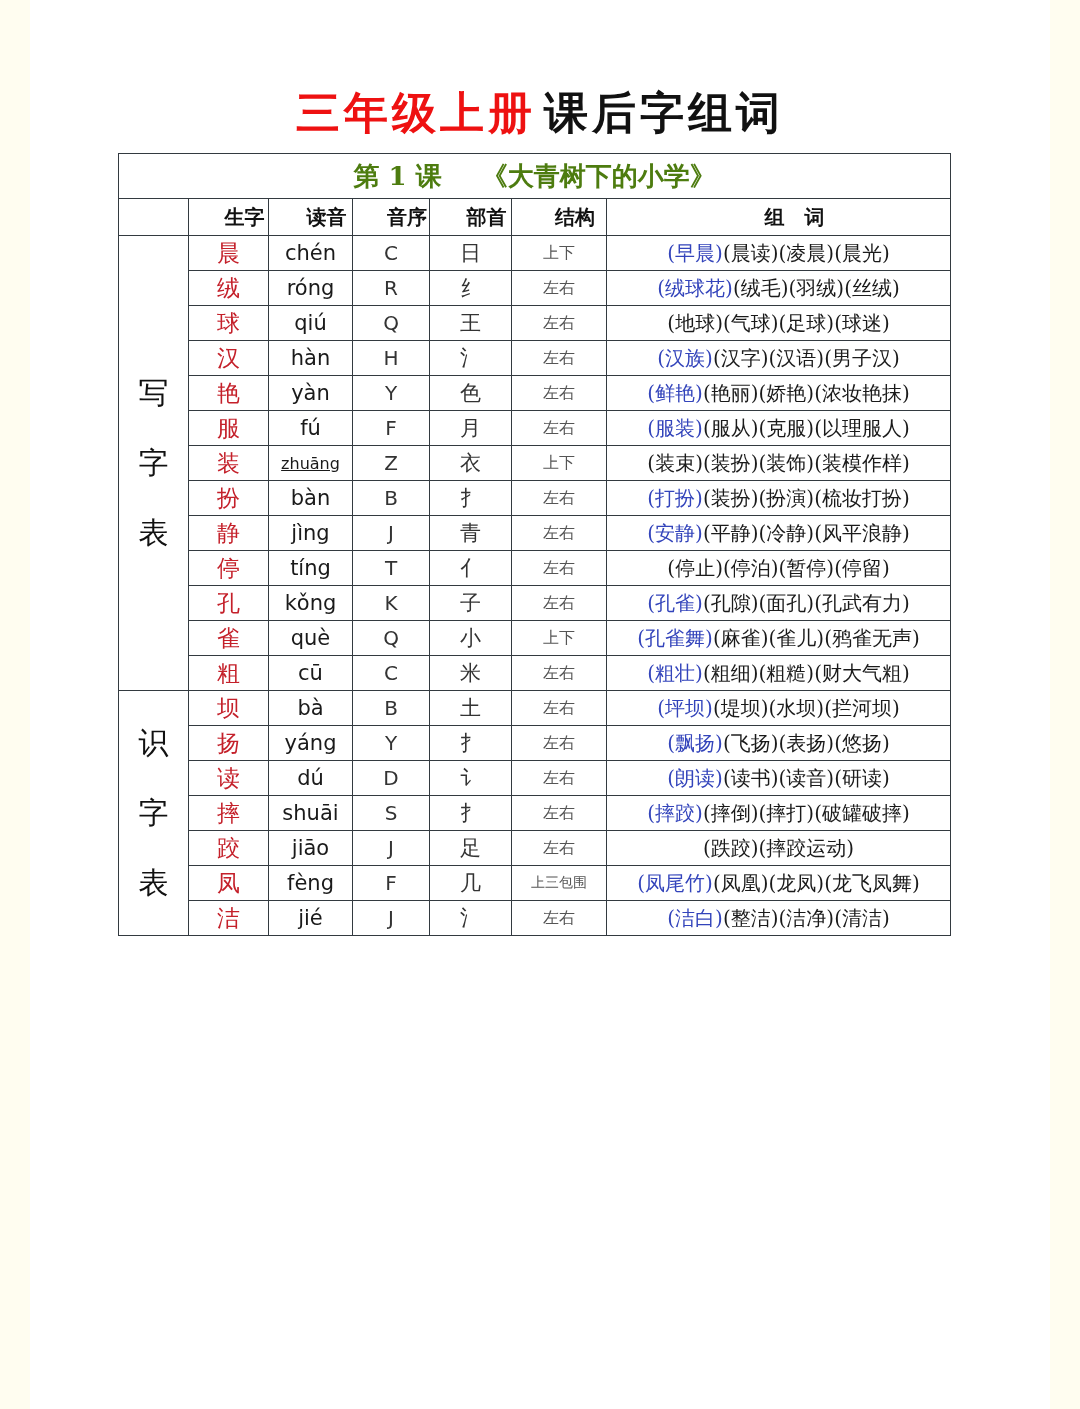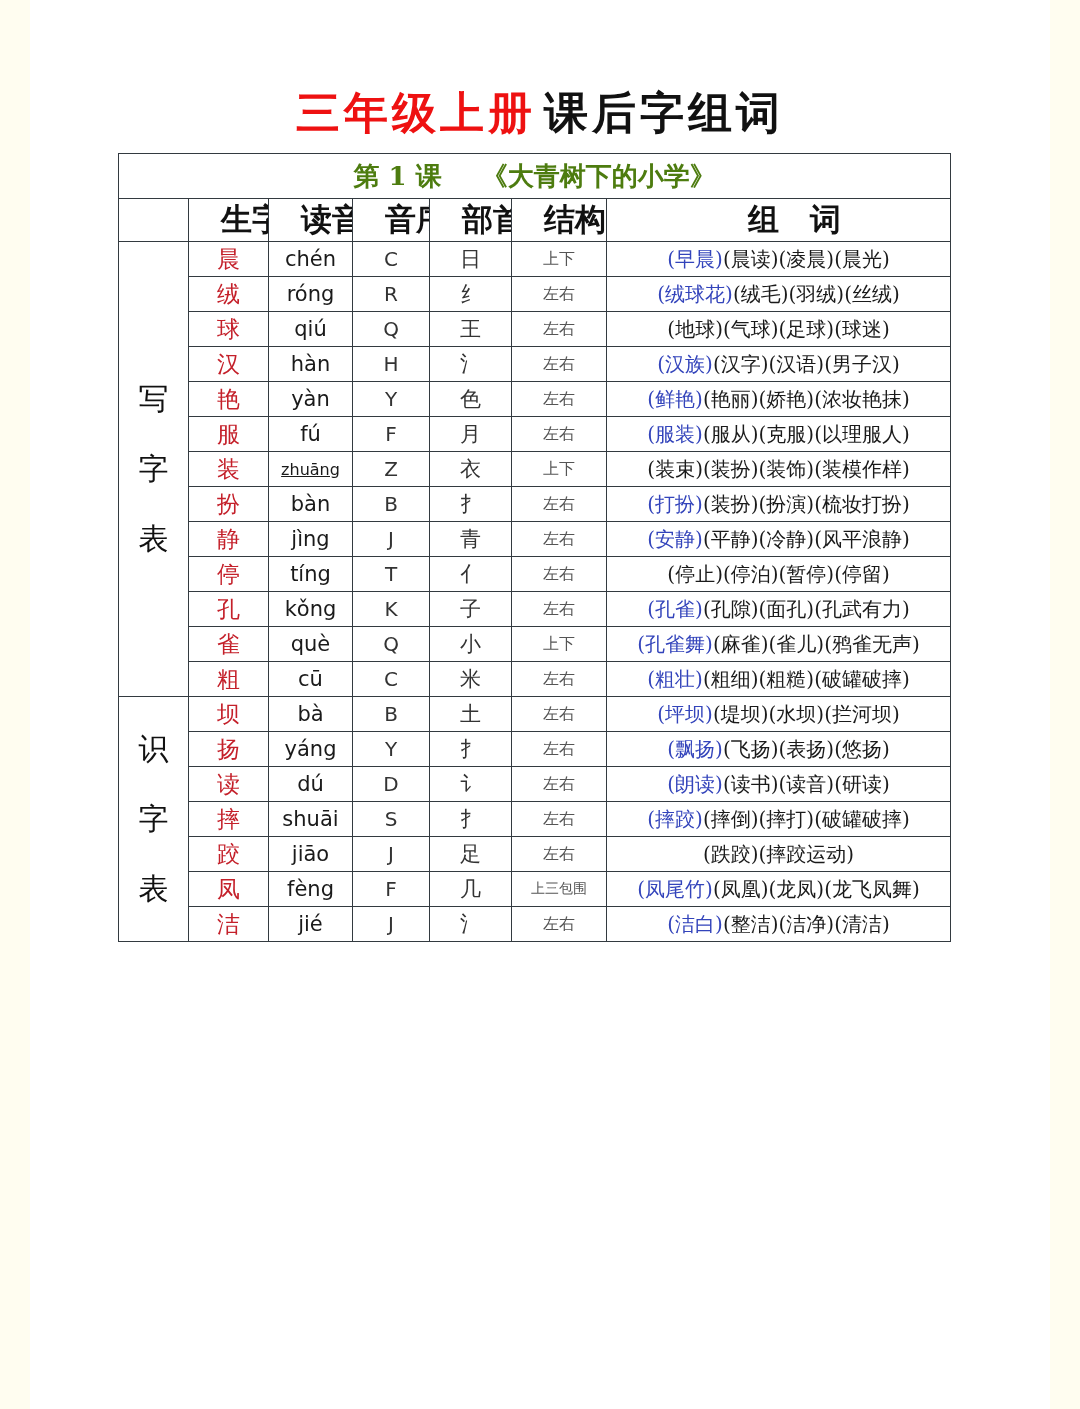--- a/index.html
+++ b/index.html
@@ -24,21 +24,21 @@
     border-collapse:collapse; table-layout:fixed;
     width:832px;
   }
   table.grid td, table.grid th {
     border:1.5px solid #333a40;
     padding:0; text-align:center; vertical-align:middle;
     overflow:hidden; white-space:nowrap;
   }
   tr.lesson td { height:44px; color:#4d7c0f; font-weight:bold; font-size:26px; }
   tr.lesson .gap { display:inline-block; width:40px; }
-  tr.head th { height:36px; font-size:31px; font-weight:bold; color:#111;padding-left:32px; }
+  tr.head th { height:36px; font-size:20px; font-weight:bold; color:#111;padding-left:32px; }
   tr.data td { height:34px; }
   .char { color:#c4202a; font-size:23px; }
   .pinyin { font-family:"DejaVu Sans", sans-serif; font-size:21px; color:#1a1a1a; }
   .pinyin.small { font-size:16px;text-decoration:underline; }
   .letter { font-family:"DejaVu Sans", sans-serif; font-size:20px; color:#333; }
   .radical { font-size:21px; color:#333; }
   .struct { font-size:16px; color:#555; }
   .struct.small { font-size:14px; }
   .words { font-size:20px; color:#1a1a1a; }
   .words .hl { color:#3344bb; }
@@ -182,21 +182,21 @@
         <td class="radical">小</td>
         <td class="struct">上下</td>
         <td class="words"><span class="hl">(孔雀舞)</span><span>(麻雀)(雀儿)(鸦雀无声)</span></td>
       </tr>
       <tr class="data">
         <td class="char">粗</td>
         <td class="pinyin">cū</td>
         <td class="letter">C</td>
         <td class="radical">米</td>
         <td class="struct">左右</td>
-        <td class="words"><span class="hl">(粗壮)</span><span>(粗细)(粗糙)(破罐破摔)</span></td>
+        <td class="words"><span class="hl">(粗壮)</span><span>(粗细)(粗糙)(财大气粗)</span></td>
       </tr>
       <tr class="data">
         <td class="section" rowspan="7">
           <div>识</div>
           <div>字</div>
           <div>表</div>
         </td>
         <td class="char">坝</td>
         <td class="pinyin">bà</td>
         <td class="letter">B</td>

